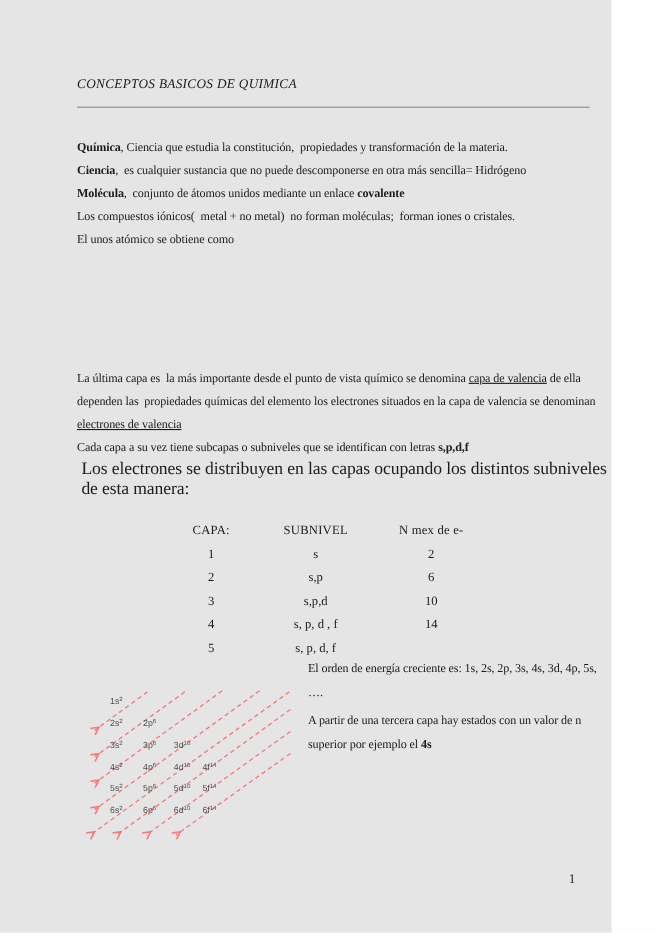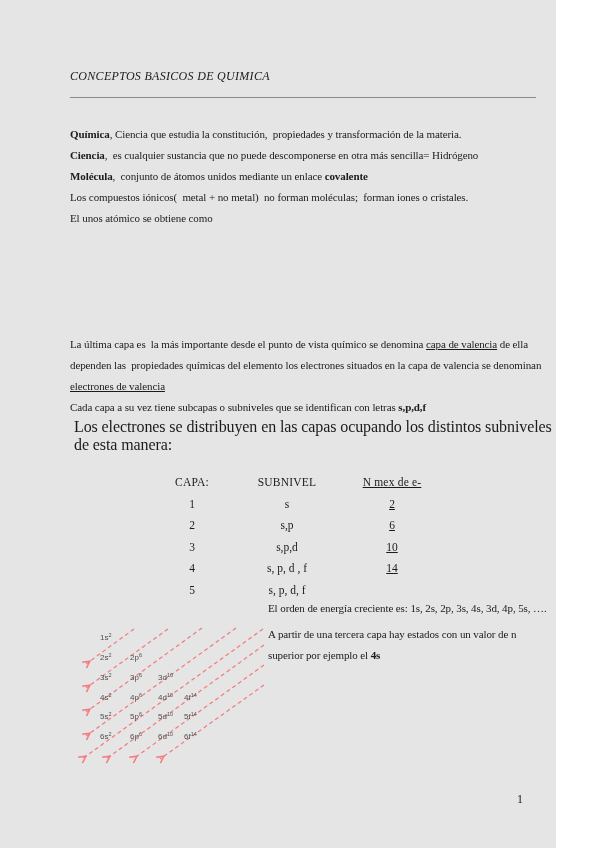--- a/index.html
+++ b/index.html
@@ -16,24 +16,24 @@
   }
   #title-rule{position:absolute;left:70px;top:97px;width:466px;border-top:1.6px solid #8a8a8a;}
   #intro-block{position:absolute;left:70px;top:103px;width:474px;margin-top:21px;}
   #valence-block{position:absolute;left:70px;top:314px;width:476px;margin-top:20px;}
   #dist-line{position:absolute;left:74px;top:418px;width:490px;font-size:16px;letter-spacing:-0.1px;}
   #shell-table{position:absolute;left:148px;top:476px;width:298px;font-size:11.5px;}
   .trow{display:flex;height:21.5px;align-items:baseline;}
   .tc{text-align:center;}
   .c0{width:88px;}
   .c1{width:102px;text-align:center;}
-  .c2{width:108px;text-decoration:underline;}
+  .c2{width:108px;}
   .thead .tc{letter-spacing:0.2px;}
   #side-block{position:absolute;left:268px;top:598px;width:282px;}
-  #side-block .para{line-height:21.5px;}
+  #side-block .para{line-height:21.5px;margin-left:12px;}
   #side-block .para:first-child{margin-bottom:4px;}
   #aufbau{position:absolute;left:70px;top:618px;width:196px;height:158px;}
   #page-number{position:absolute;left:500px;top:792px;width:40px;text-align:center;font-size:12px;}
 </style>
 </head>
 <body>
 
 <div id="page">
 
   <div id="doc-title">CONCEPTOS BASICOS DE QUIMICA</div>

